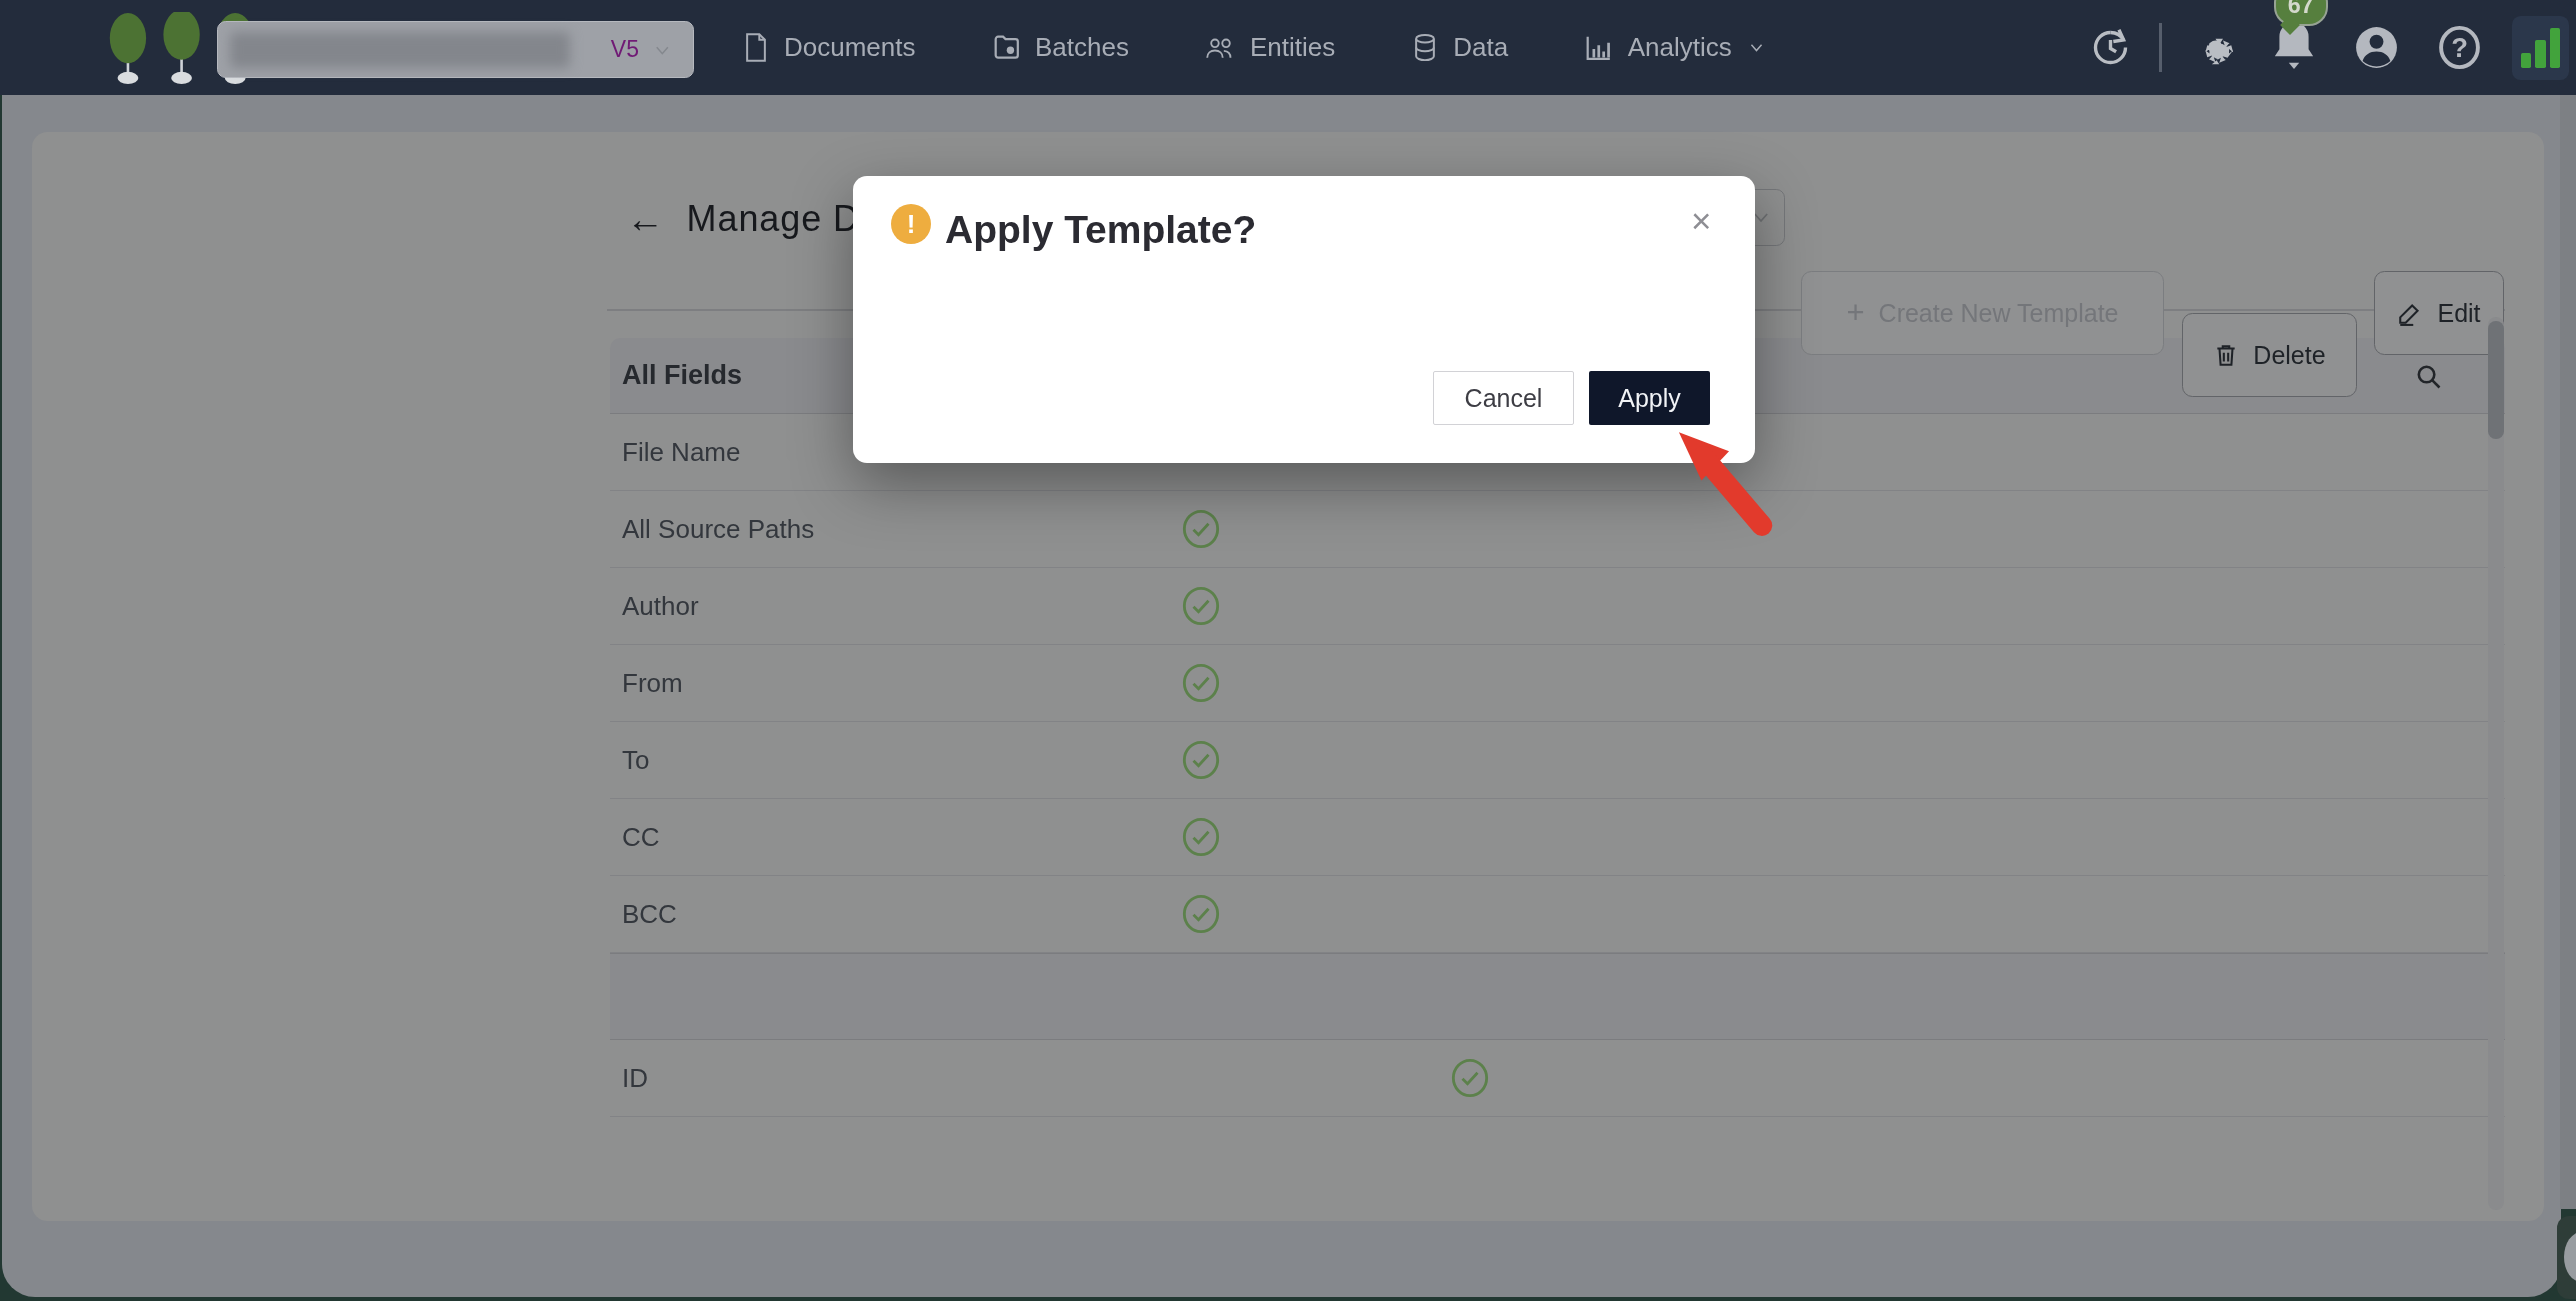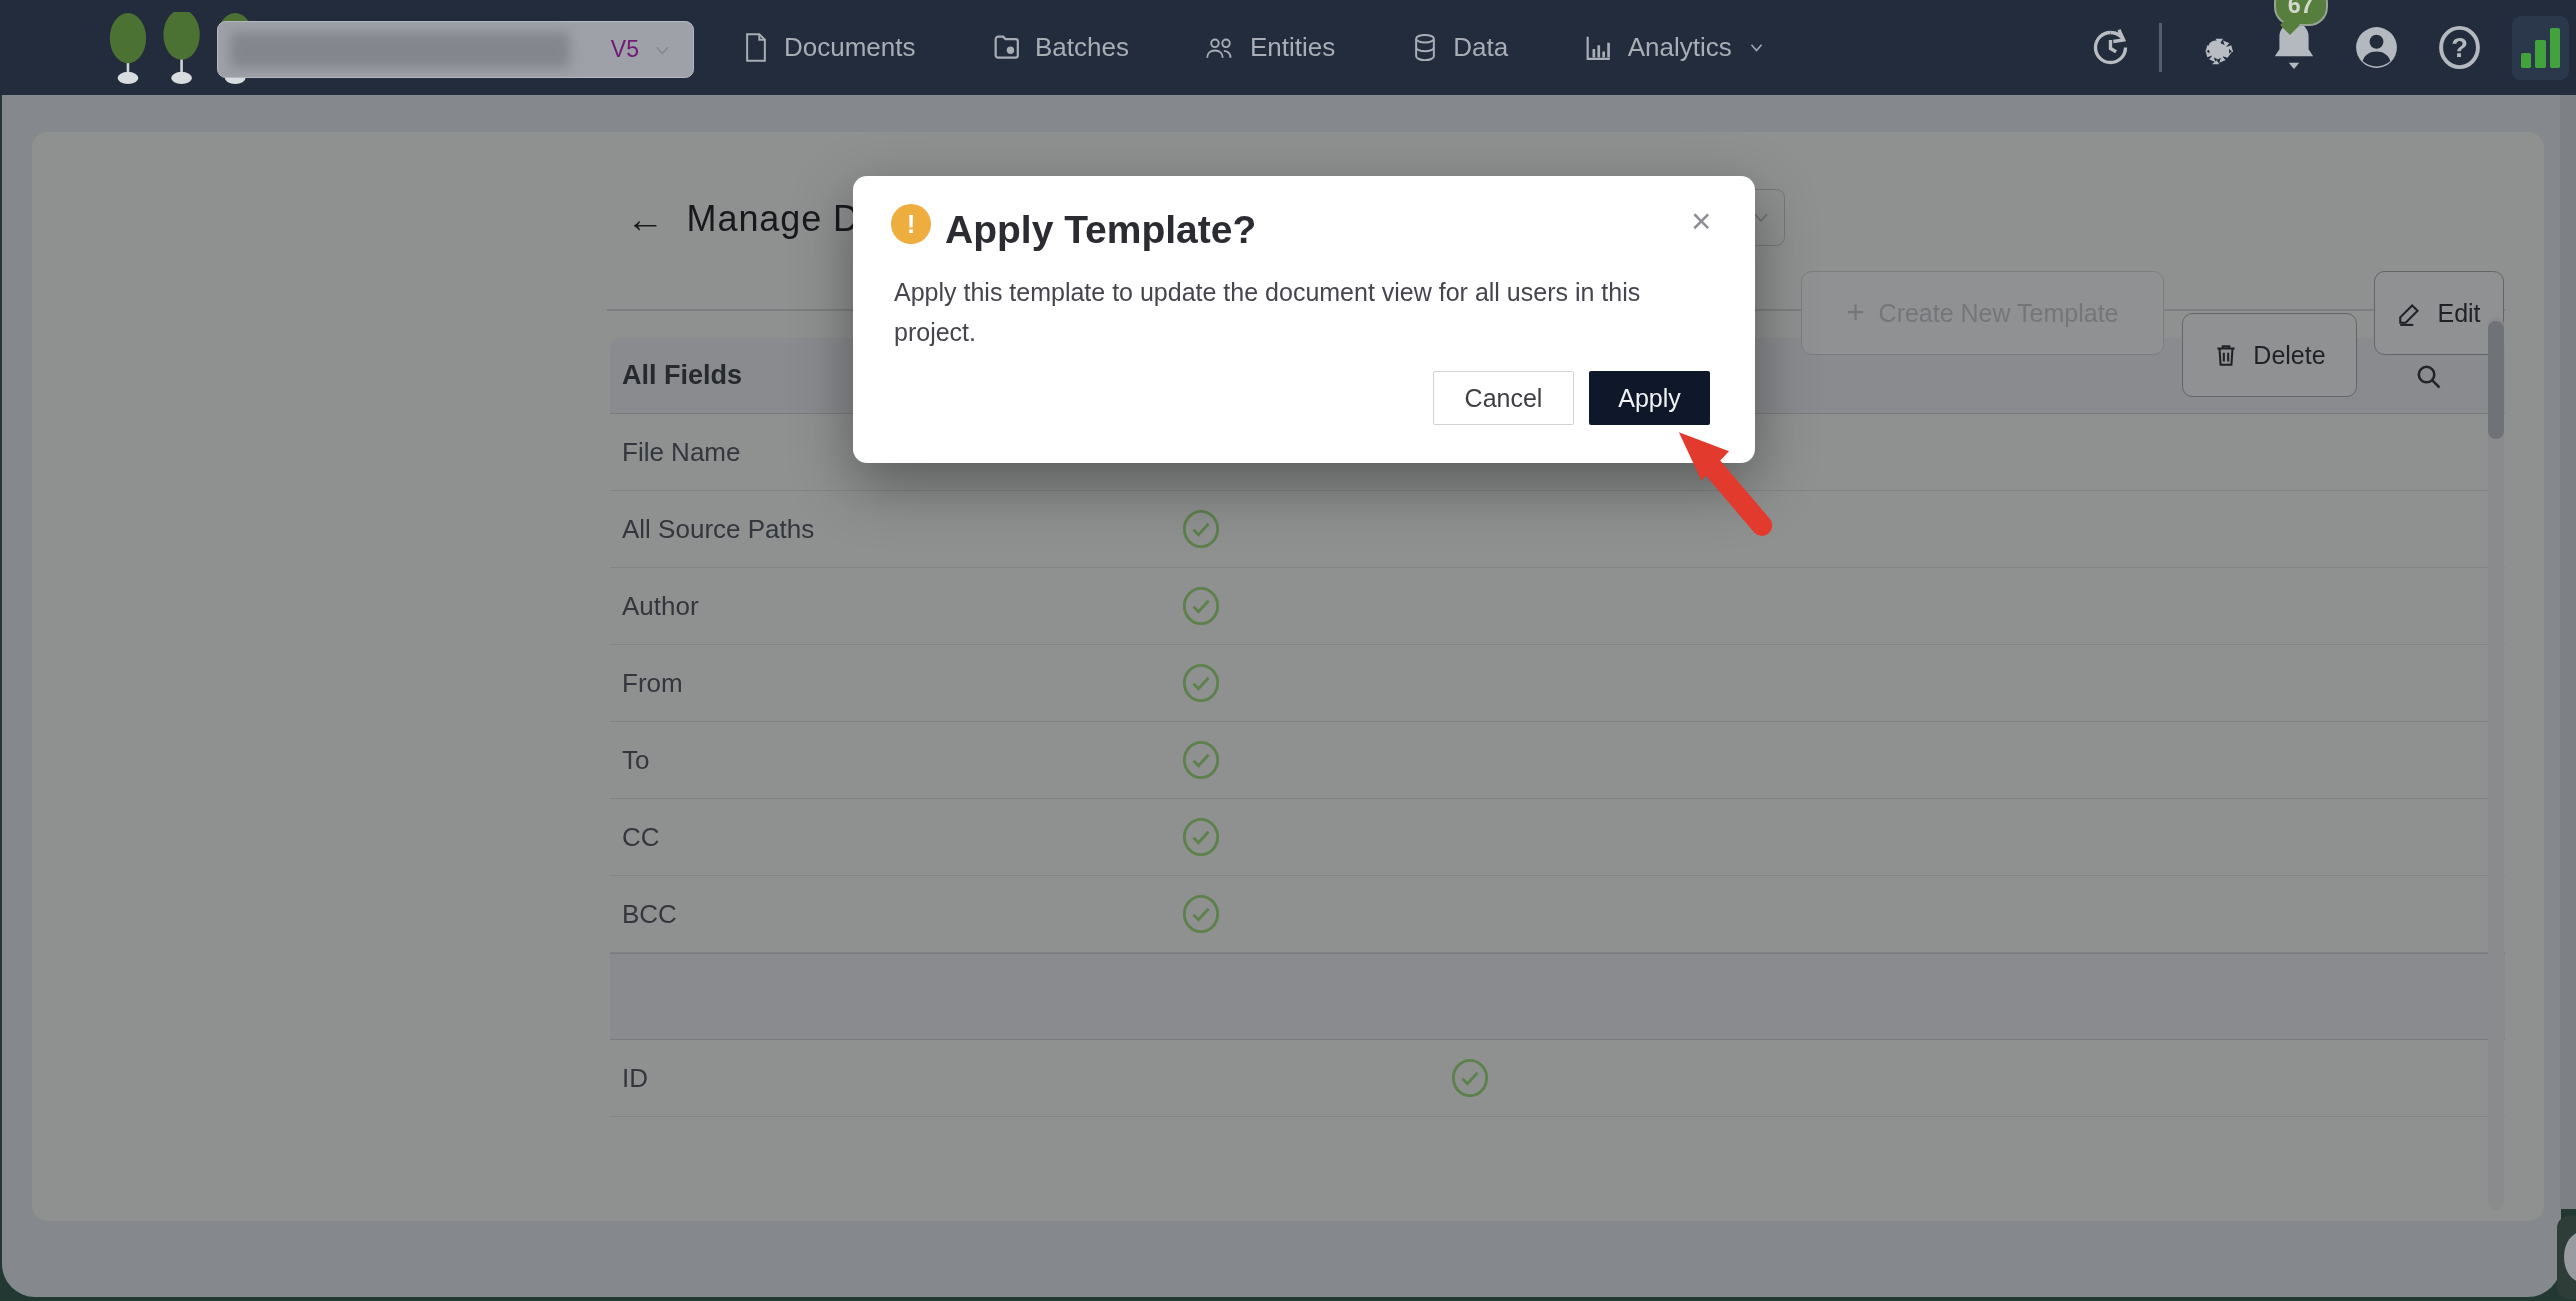--- a/index.html
+++ b/index.html
@@ -401,21 +401,20 @@
           <i style="height:28px"></i>
           <i style="height:40px"></i>
       </span>
     </div>
   </div>
 
   <div class="modal"></div>
   <div class="warn">!</div>
   <div class="m-title">Apply Template?</div>
   <div class="m-close">×</div>
-  <div class="m-body">Apply this template to update the document view for all users in this project.</div>
   <div class="m-btn m-cancel">Cancel</div>
   <div class="m-btn m-apply">Apply</div>
 
   <svg class="cursor-arrow" width="121" height="121" viewBox="0 0 140 140">
     <path d="M8 6 L66 28 L34 62 Z" fill="#e23a2c"></path>
     <line x1="36" y1="34" x2="104" y2="114" stroke="#e23a2c" stroke-width="24" stroke-linecap="round"></line>
   </svg>
 
 </div>
 

